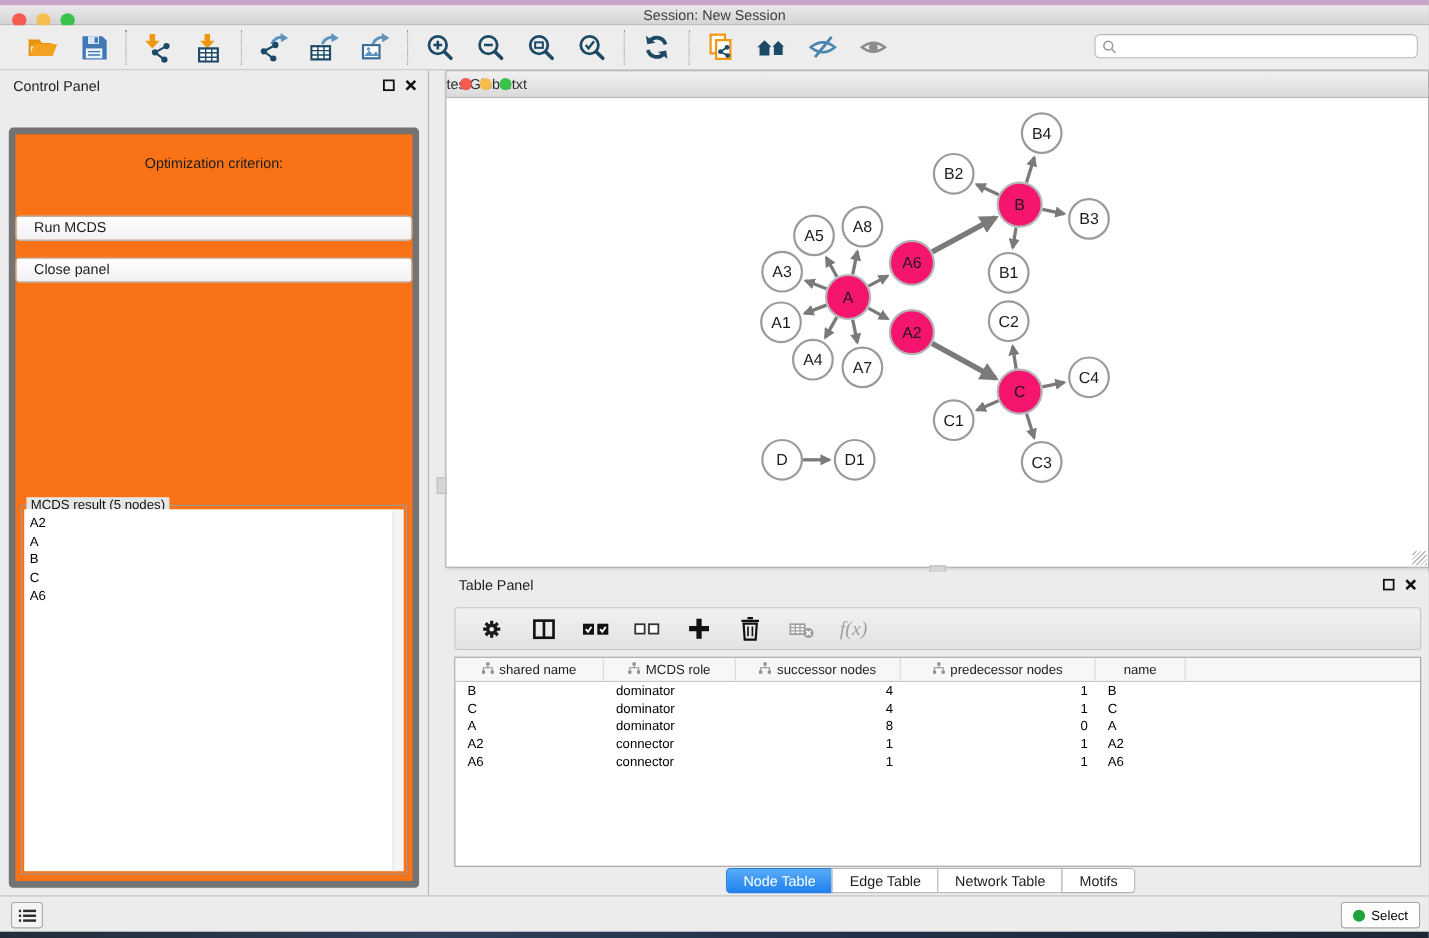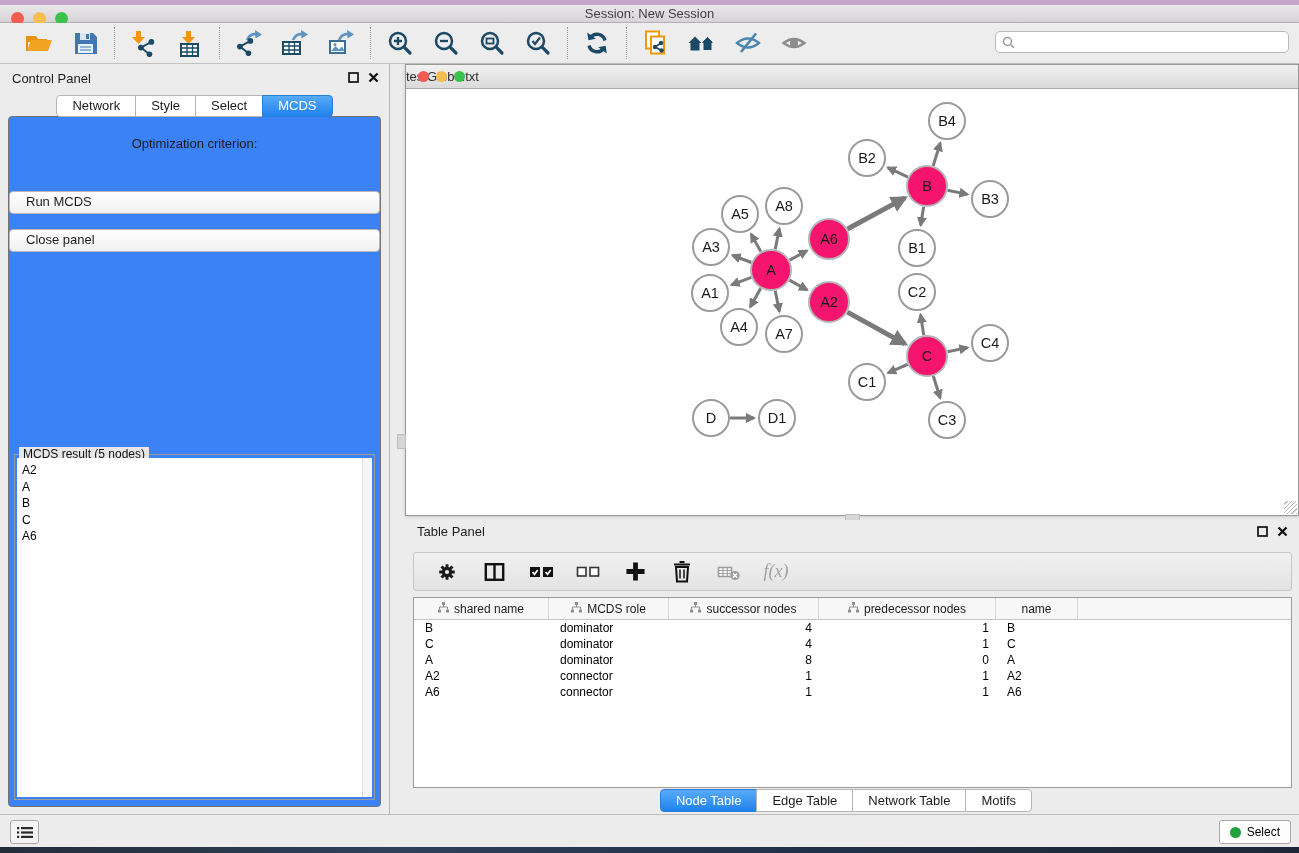--- a/index.html
+++ b/index.html
@@ -29,22 +29,22 @@
   .control-panel{position:absolute;left:0;top:64px;width:390px;bottom:38px;background:#ececec;
     border-right:1px solid #b6b6b6;box-sizing:border-box;}
   .panel-head{position:absolute;left:12px;top:7px;font-size:13px;color:#1d1d1d;}
   .panel-wbtns{position:absolute;right:10px;top:8px;display:flex;gap:9px;align-items:center;}
   .cp-tabs{position:absolute;left:0;right:0;top:31px;display:flex;justify-content:center;z-index:3;}
   .tab{background:#fff;border:1px solid #b5b5b5;margin-left:-1px;height:20px;line-height:20px;
     padding:0 15px;font-size:13px;color:#1c1c1c;cursor:default;}
   .tab:first-child{border-radius:4px 0 0 4px;margin-left:0;}
   .tab:last-child{border-radius:0 4px 4px 0;}
   .tab.active{background:linear-gradient(#58abf7,#2082ee);border-color:#2a7dd8;color:#fff;}
-  .cp-body{position:absolute;left:8px;right:8px;top:52px;bottom:8px;background:#3b82f6;
-    border:1px solid #737373;border-radius:4px;padding-left:12px;}
+  .cp-body{position:absolute;left:8px;right:8px;top:52px;bottom:8px;background:#f97316;
+    border:6px solid #737373;border-radius:4px;padding-left:12px;}
   .opt-label{position:absolute;left:0;right:0;top:19px;text-align:center;font-size:13px;color:#1c1c1c;}
   .dropdown{position:absolute;left:34px;right:34px;top:39px;height:23px;background:#fff;
     border:1px solid #b3b3b3;border-radius:4px;font-size:13px;color:#1c1c1c;line-height:23px;
     padding-left:9px;box-sizing:border-box;cursor:default;}
   .dropdown .stepper{position:absolute;right:-1px;top:-1px;bottom:-1px;width:21px;border-radius:0 4px 4px 0;
     background:linear-gradient(#65b0f8,#2a7fe9);display:flex;align-items:center;justify-content:center;}
   .btnrow{position:absolute;left:0;right:0;top:74px;display:flex;justify-content:center;gap:15px;flex-direction:column;}
   .pushbtn{height:21px;line-height:19px;padding:0 16px;background:linear-gradient(#ffffff,#f1f1f1);
     border:1px solid #b7b7b7;border-radius:4px;font-size:13px;color:#1c1c1c;cursor:default;}
   .groupbox{position:absolute;left:5px;right:5px;top:337px;bottom:6px;border:1px solid #9a9a9a;}
@@ -281,26 +281,20 @@
           <svg width="11" height="11">
             <rect x="1" y="1" width="9" height="9" fill="none" stroke="#111" stroke-width="1.7"></rect>
           </svg>
         </span>
       <span class="winbtn">
           <svg width="11" height="11">
             <path d="M1.5 1.5 L9.5 9.5 M9.5 1.5 L1.5 9.5" stroke="#111" stroke-width="2.3"></path>
           </svg>
         </span>
     </div>
-    <div class="cp-tabs" id="cp-tabs">
-        <div class="tab">Network</div>
-        <div class="tab">Style</div>
-        <div class="tab">Select</div>
-        <div class="tab active">MCDS</div>
-      </div>
     <div class="cp-body">
       <div class="opt-label">Optimization criterion:</div>
       <div class="btnrow">
         <div class="pushbtn">Run MCDS</div>
         <div class="pushbtn">Close panel</div>
       </div>
       <div class="groupbox">
         <span class="legend">MCDS result (5 nodes)</span>
         <div class="mcds-list" id="mcds-list">
             <div class="mcds-item">A2</div>

